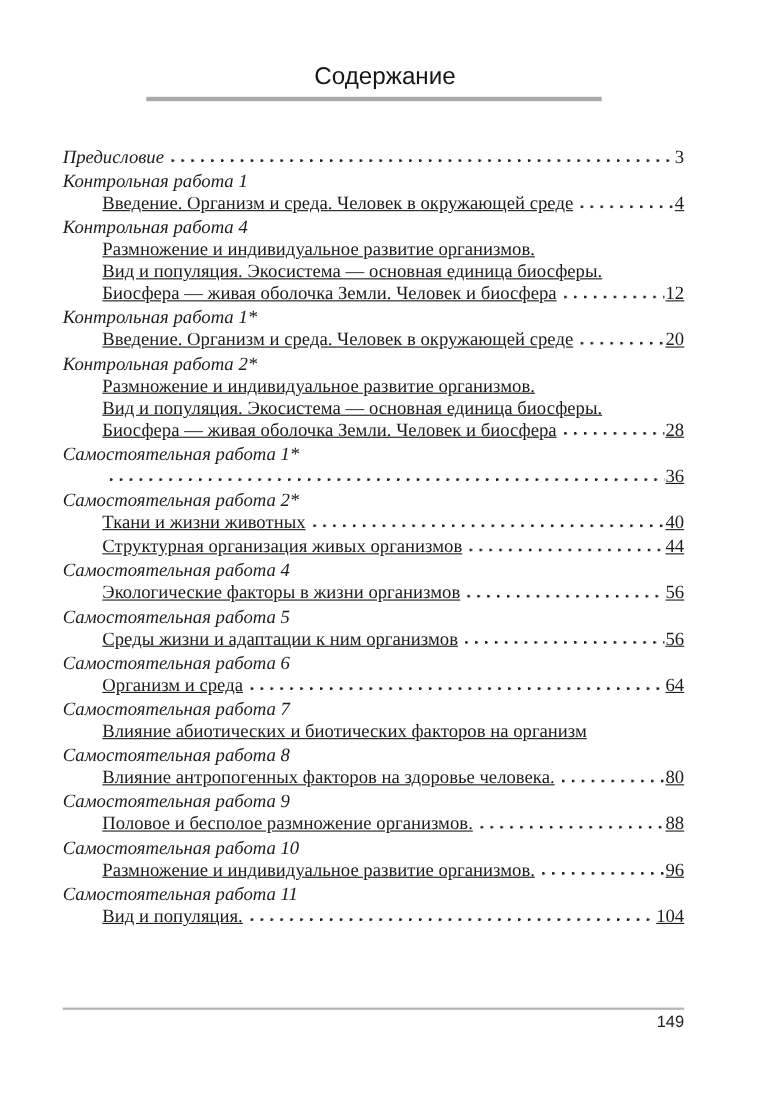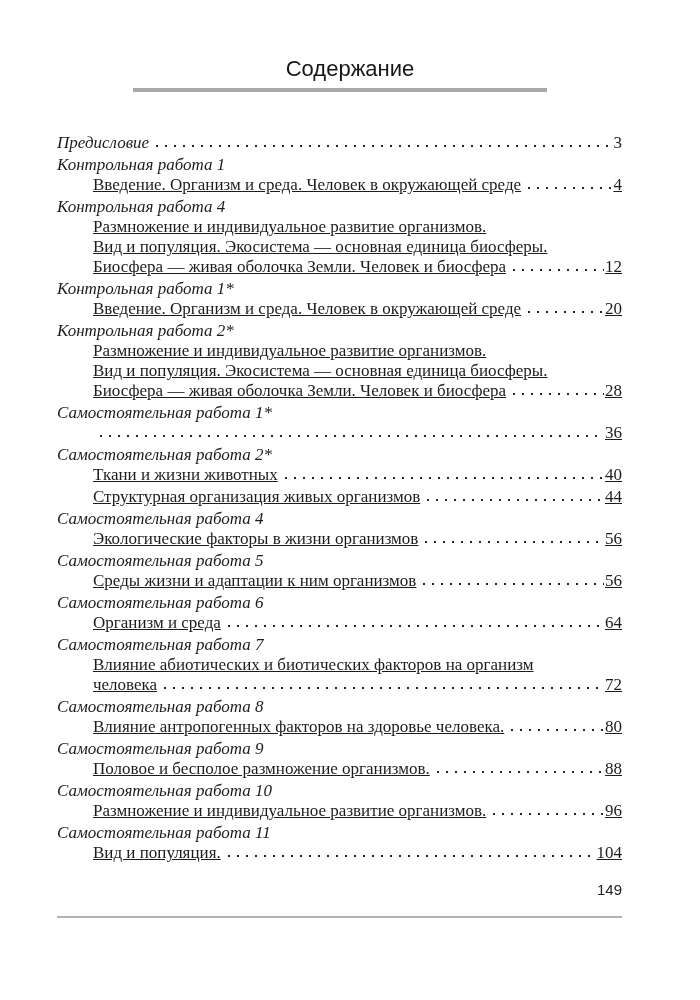--- a/index.html
+++ b/index.html
@@ -69,21 +69,21 @@
   .footer-rule {
     position: absolute;
     left: 57px;
     top: 916px;
     width: 565px;
     height: 2px;
     background: #b3b3b3;
   }
   .page-number {
     position: absolute;
-    top: 881px;
+    top: 921px;
     left: 57px;
     width: 565px;
     text-align: right;
     font-family: "Liberation Sans", sans-serif;
     font-size: 15px;
     color: #222222;
   }
 </style>
 </head>
 <body>
@@ -212,25 +212,20 @@
           <span class="pageno">64</span>
         </div>
       </section>
       <section class="entry">
         <div class="line heading-line">
           <span class="heading">Самостоятельная работа 7</span>
         </div>
         <div class="line body-line">
           <span class="body-text">Влияние абиотических и биотических факторов на организм</span>
         </div>
-        <div class="line body-line">
-          <span class="body-text">человека</span>
-          <span class="leader"></span>
-          <span class="pageno">72</span>
-        </div>
       </section>
       <section class="entry">
         <div class="line heading-line">
           <span class="heading">Самостоятельная работа 8</span>
         </div>
         <div class="line body-line">
           <span class="body-text">Влияние антропогенных факторов на здоровье человека.</span>
           <span class="leader"></span>
           <span class="pageno">80</span>
         </div>

